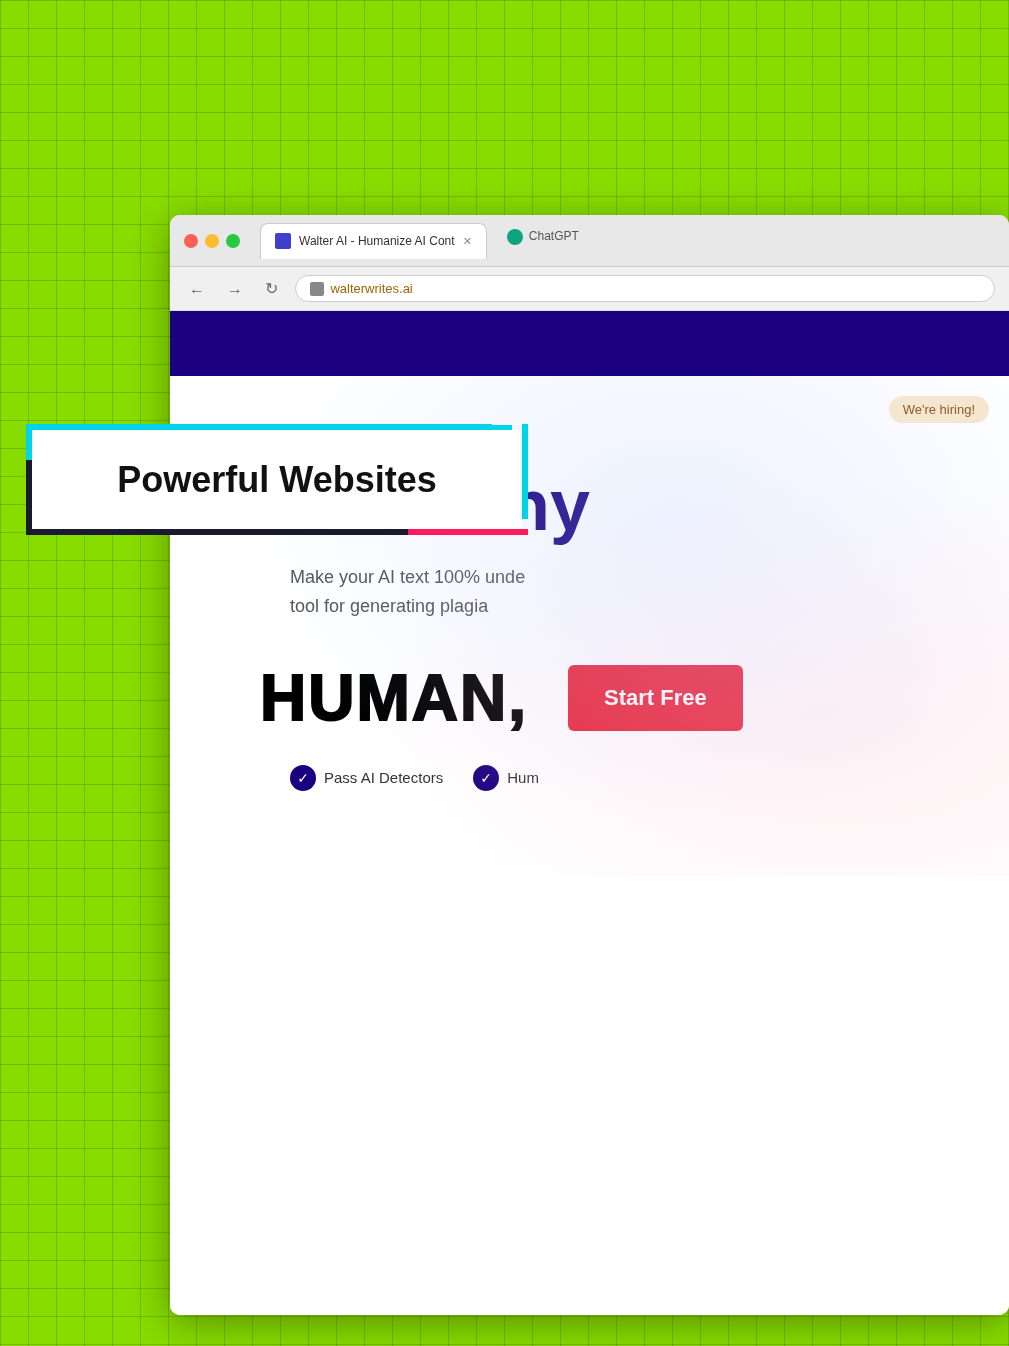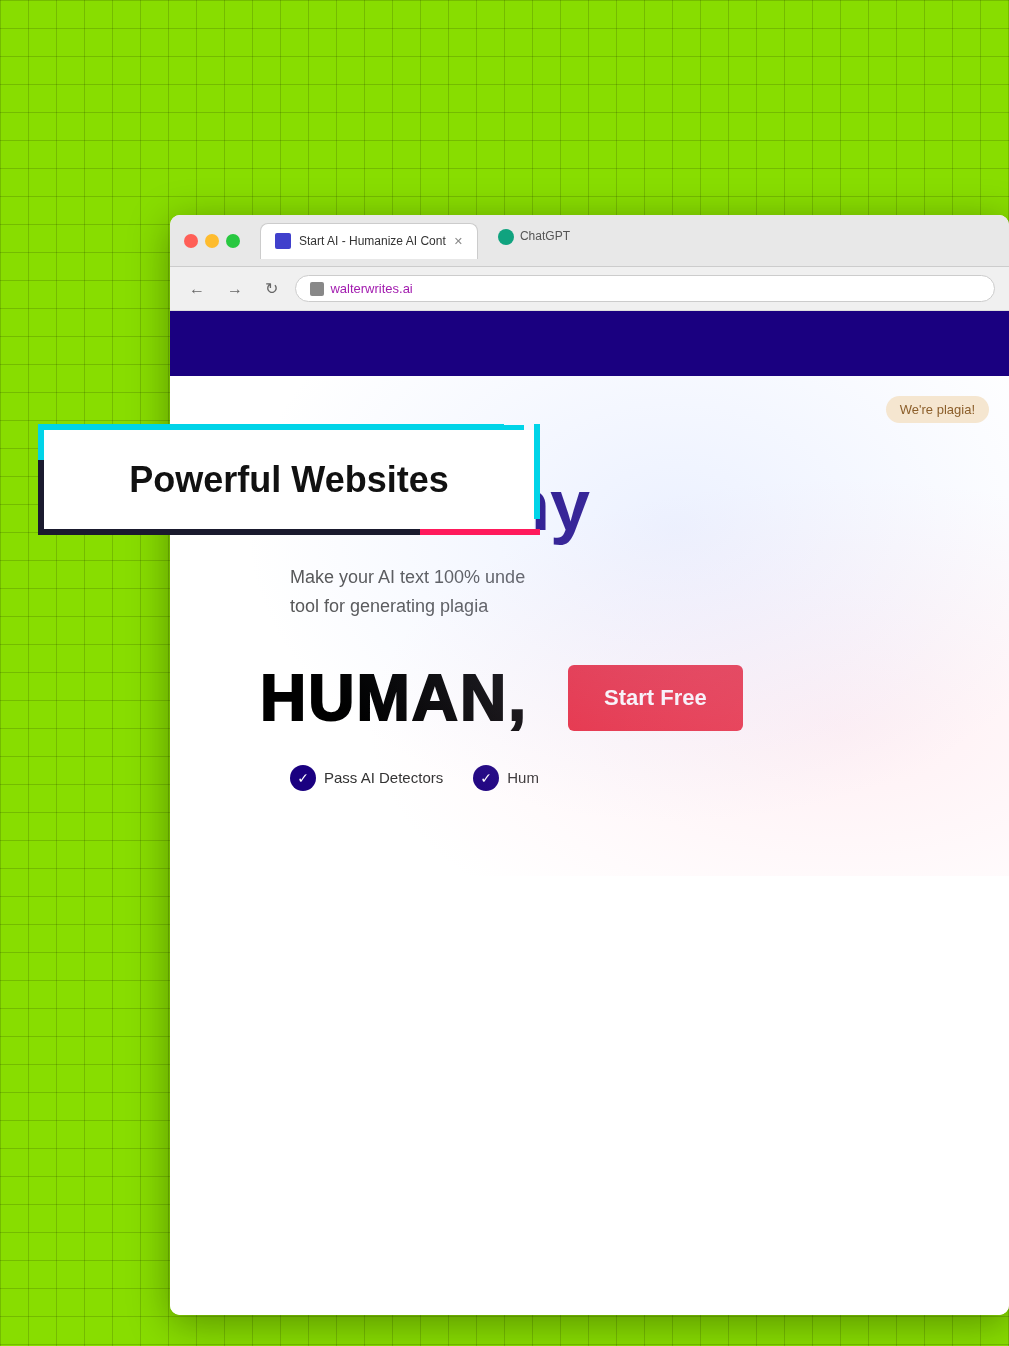--- a/index.html
+++ b/index.html
@@ -128,21 +128,21 @@
       cursor: pointer;
       padding: 2px 5px;
     }
 
     .address-field {
       background: #fff;
       border: 1px solid #ccc;
       border-radius: 20px;
       padding: 5px 14px;
       font-size: 13px;
-      color: #a21caf;
+      color: #a16207;
       display: flex;
       align-items: center;
       gap: 6px;
       flex: 1;
     }
 
     .address-icon {
       width: 14px;
       height: 14px;
       background: #888;
@@ -264,21 +264,21 @@
       justify-content: center;
       color: #fff;
       font-size: 14px;
       flex-shrink: 0;
     }
 
     
     .title-card-wrapper {
       position: absolute;
       top: 430px;
-      left: 44px;
+      left: 32px;
       z-index: 10;
     }
 
     .title-card {
       background: #fff;
       position: relative;
       padding: 28px 50px;
       min-width: 490px;
       border: none;
     }
@@ -386,21 +386,21 @@
 
   <div class="browser-titlebar">
     <div class="traffic-lights">
       <div class="traffic-light tl-red"></div>
       <div class="traffic-light tl-yellow"></div>
       <div class="traffic-light tl-green"></div>
     </div>
     <div class="tab-bar">
       <div class="tab-active">
         <span class="tab-favicon"></span>
-        <span>Start AI - Humanize AI Cont</span>
+        <span>Walter AI - Humanize AI Cont</span>
         <span class="tab-close">✕</span>
       </div>
       <div class="tab-inactive">
         <span class="chatgpt-icon"></span>
         <span>ChatGPT</span>
       </div>
     </div>
   </div>
 
   <div class="browser-addressbar">
@@ -413,21 +413,21 @@
     </div>
   </div>
 
   <div class="website-content">
 
     <div class="site-nav-banner"></div>
 
     <div class="site-body">
       <div class="site-bg-gradient"></div>
 
-      <div class="hiring-badge">We're plagia!</div>
+      <div class="hiring-badge">We're hiring!</div>
 
       <div class="hero-heading">Beat any</div>
 
       <div class="hero-sub">
         <div>Make your AI text 100% unde</div>
         <div>tool for generating plagia</div>
       </div>
 
       <div class="cta-row">
         <div class="human-text">HUMAN,</div>

